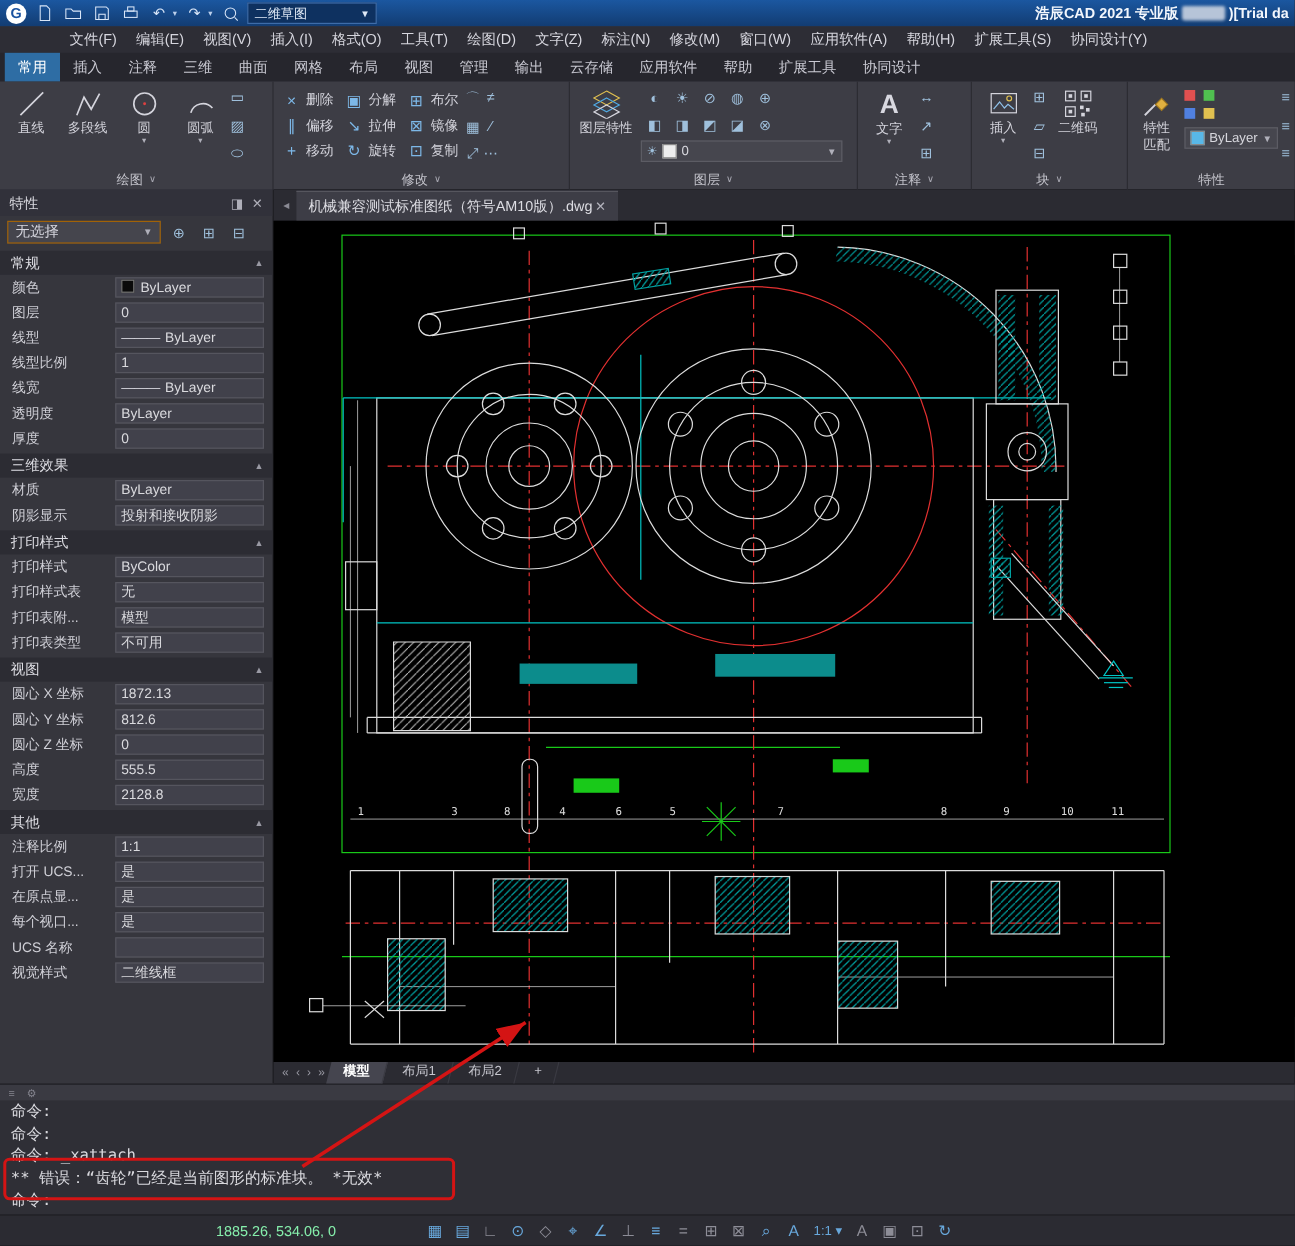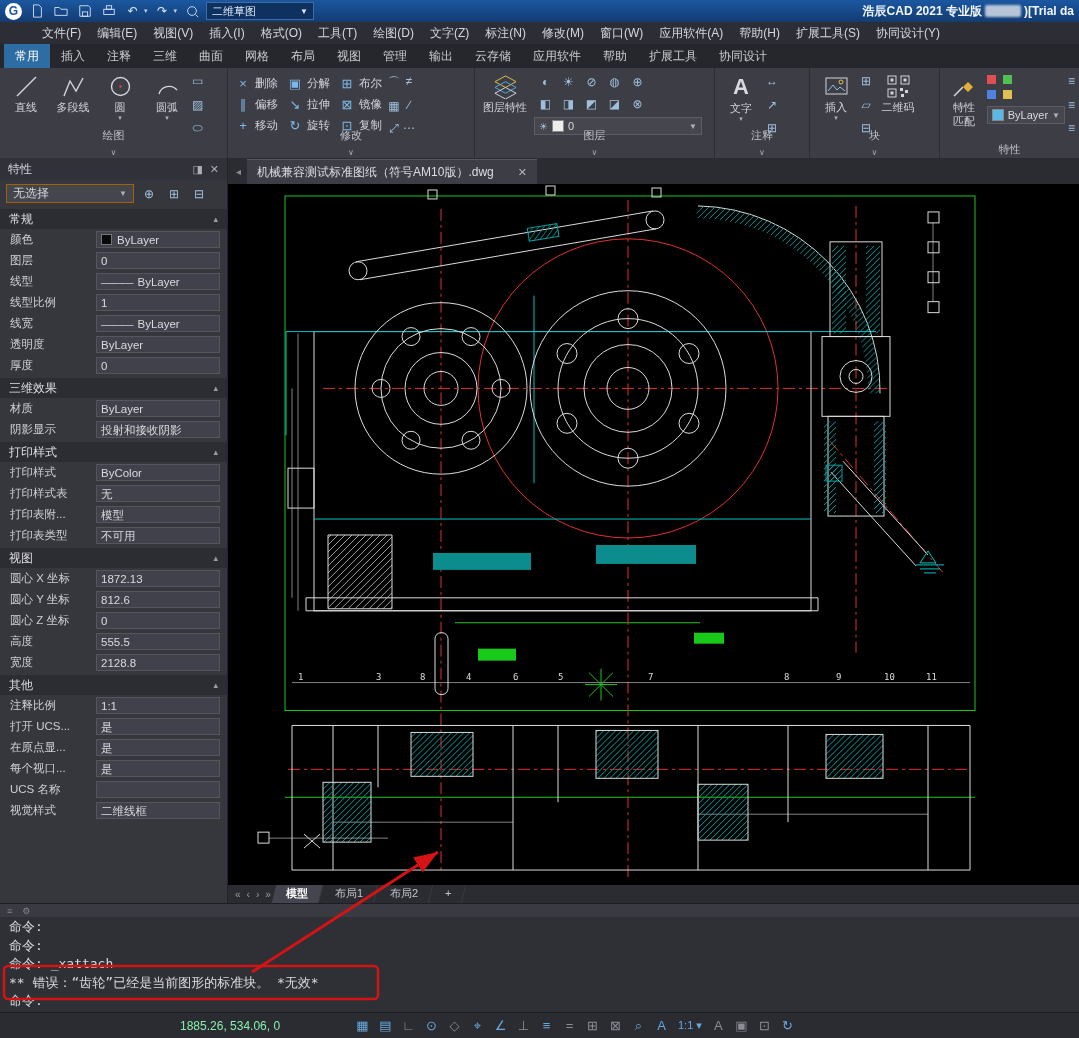--- a/index.html
+++ b/index.html
@@ -11,32 +11,32 @@
   .logo{width:17px;height:17px;border-radius:50%;background:#fff;color:#1a52a0;font-weight:bold;font-size:12px;display:flex;align-items:center;justify-content:center;}
   .qat-icon{width:19px;height:17px;display:flex;align-items:center;justify-content:center;color:#d9e6f8;font-size:12px;}
   .qat-icon svg{width:14px;height:14px;}
   .mini-caret{font-size:7px;color:#bcd0ec;margin-left:-3px;}
   .ws-dd{height:16px;min-width:96px;background:#0e3160;border:1px solid #3e6ca8;font-size:11px;padding:0 5px;display:flex;align-items:center;gap:8px;color:#dfe9f6;}
   .ws-dd .caret{font-size:8px;margin-left:auto;}
   .tb-title{margin-left:auto;font-size:12px;font-weight:bold;display:flex;align-items:center;gap:3px;white-space:nowrap;color:#f2f6fc;}
   .redact{width:36px;height:12px;background:#b6c4d8;border-radius:2px;filter:blur(1.2px);}
 
   
-  .menubar{height:22px;background:#2d2d35;display:flex;align-items:center;padding-left:34px;flex:0 0 auto;}
+  .menubar{height:22px;background:#2d2d35;display:flex;align-items:center;padding-left:50px;flex:0 0 auto;}
   .menu-item{padding:0 8px;font-size:12px;color:#d6d6de;line-height:22px;cursor:default;}
 
   
   .ribbon-tabs{height:24px;background:#26262d;display:flex;align-items:flex-end;padding-left:4px;flex:0 0 auto;}
   .ribbon-tab{padding:0 11px;height:24px;line-height:24px;font-size:12px;color:#c9c9d2;}
   .ribbon-tab[data-active="true"]{background:#2e6da4;color:#fff;}
 
   
   .ribbon{height:90px;background:#3d3d45;display:flex;flex:0 0 auto;}
   .rpanel{border-right:1px solid #2c2c32;position:relative;box-sizing:border-box;flex:0 0 auto;}
-  .rp-title{position:absolute;bottom:1px;left:0;right:0;text-align:center;font-size:11px;color:#c2c2ca;display:flex;justify-content:center;gap:5px;align-items:center;flex-direction:column;}
+  .rp-title{position:absolute;bottom:1px;left:0;right:0;text-align:center;font-size:11px;color:#c2c2ca;display:flex;justify-content:center;gap:5px;align-items:center;}
   .rp-title .pchev{font-size:8px;color:#a8a8b2;}
   .rp-body{display:flex;align-items:stretch;padding:3px 4px 0 4px;gap:3px;height:70px;box-sizing:border-box;}
   .bigtool{width:44px;display:flex;flex-direction:column;align-items:center;gap:2px;padding-top:3px;color:#d2d2da;font-size:11px;}
   .bigtool svg{width:25px;height:25px;flex:0 0 auto;}
   .bigtool .lbl{line-height:12px;text-align:center;white-space:nowrap;}
   .caret-sm{font-size:7px;color:#b0b0ba;line-height:6px;}
   .mod-col{display:flex;flex-direction:column;justify-content:space-between;padding:3px 0;}
   .mod-tool{display:flex;align-items:center;gap:4px;height:19px;font-size:11.5px;color:#d2d2da;padding:0 3px;white-space:nowrap;}
   .mod-tool .mi{width:16px;text-align:center;color:#7db8e8;font-size:13px;}
   .icon-grid{display:grid;grid-template-columns:repeat(5,23px);grid-auto-rows:22px;}
@@ -62,21 +62,21 @@
   .pp-row{display:flex;align-items:center;height:21px;padding-left:10px;}
   .pp-label{width:86px;font-size:11.5px;color:#cfcfd6;white-space:nowrap;overflow:hidden;}
   .pp-value{flex:1;margin-right:7px;background:#41414b;border:1px solid #55555e;font-size:11.5px;color:#dadade;padding:0 4px;height:17px;line-height:16px;white-space:nowrap;overflow:hidden;box-sizing:border-box;}
   .pp-value[data-deco="swatch"]::before{content:"";display:inline-block;width:9px;height:9px;background:#0a0a0a;border:1px solid #777;margin-right:5px;vertical-align:-1px;}
   .pp-value[data-deco="line"]::before{content:"———";letter-spacing:-1px;margin-right:5px;color:#cfcfd6;}
 
   
   .drawing{flex:1 1 auto;display:flex;flex-direction:column;min-width:0;background:#000;}
   .doc-tabs{height:26px;background:#2b2b32;display:flex;align-items:flex-end;flex:0 0 auto;padding-left:8px;gap:6px;}
   .doc-chev{color:#8a8a94;font-size:10px;line-height:24px;}
-  .doc-tab{height:24px;background:#3d3d46;border-top:1px solid #56565e;color:#dcdce2;font-size:12px;display:flex;align-items:center;padding:0 10px;gap:24px;}
+  .doc-tab{height:24px;background:#3d3d46;border-top:1px solid #56565e;color:#dcdce2;font-size:12px;display:flex;align-items:center;padding:0 10px;gap:2px;}
   .doc-tab .close{color:#b2b2bc;font-size:11px;}
   .canvas{flex:1 1 auto;position:relative;background:#000;min-height:0;}
   .canvas svg{position:absolute;inset:0;}
   .layout-tabs{height:18px;background:#2b2b32;display:flex;align-items:center;font-size:11px;color:#c6c6ce;flex:0 0 auto;padding-left:4px;}
   .lt-nav{padding:0 3px;color:#9a9aa4;font-size:10px;}
   .lt-tab{padding:0 12px;height:18px;line-height:17px;border-right:1px solid #3a3a42;transform:skewX(-14deg);margin-right:2px;}
   .lt-tab span{display:inline-block;transform:skewX(14deg);}
   .lt-tab[data-active="true"]{background:#45454f;color:#fff;font-weight:bold;}
 
   

